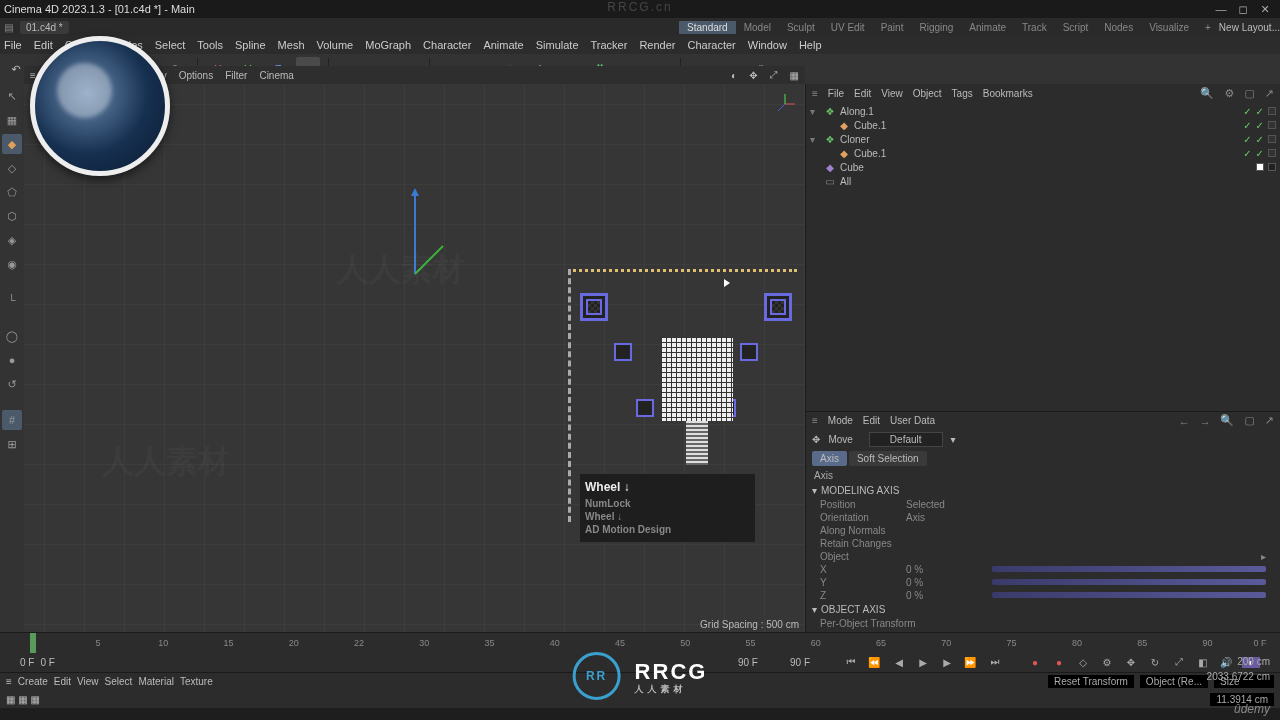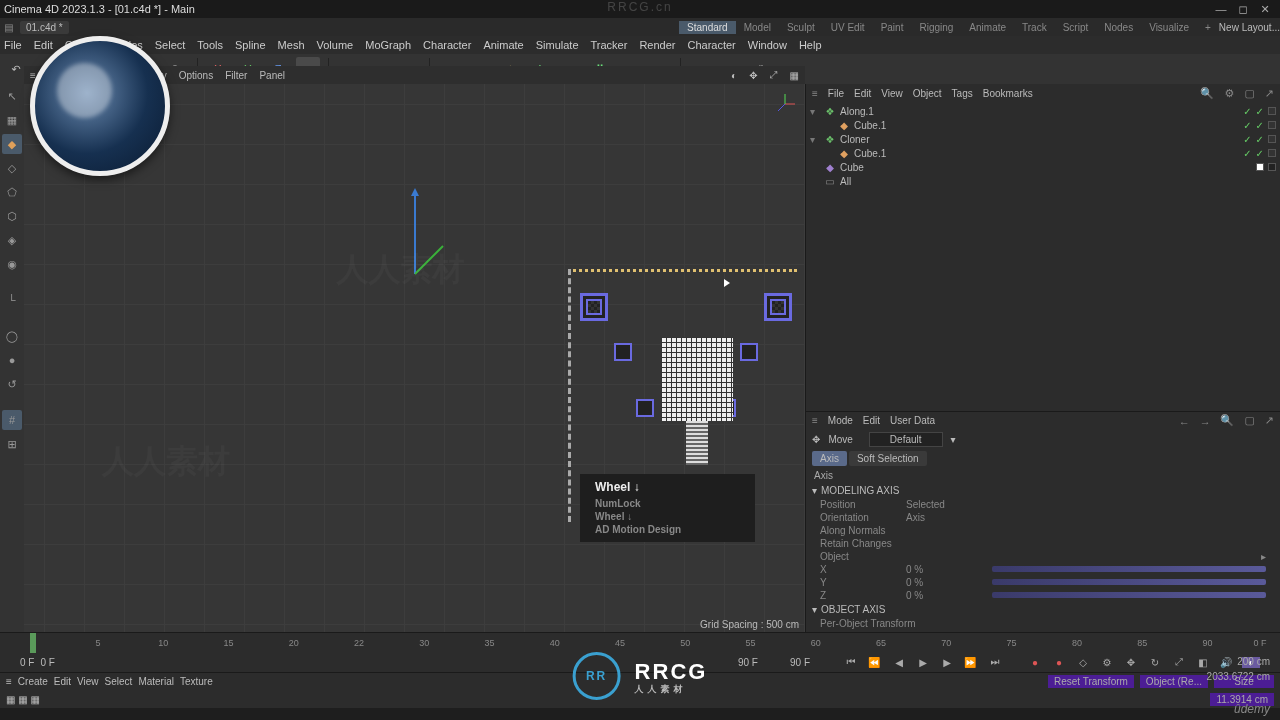--- a/index.html
+++ b/index.html
@@ -51,38 +51,38 @@
   .attrib-row .aslider { flex:1; height:6px; background:linear-gradient(90deg,#3a3a6a,#5a5a9a); border-radius:2px; }
   .timeline { height:20px; background:#2c2c2c; display:flex; align-items:center; font-size:9px; border-top:1px solid #1a1a1a; position:relative; }
   .timeline .tick { flex:1; text-align:center; color:#888; }
   .tl-head { position:absolute; top:0; left:30px; width:6px; height:20px; background:#5a9a5a; }
   .transport { height:20px; background:#2c2c2c; display:flex; align-items:center; padding:0 20px; gap:6px; font-size:10px; }
   .transport .spacer { flex:1; }
   .transport .tcbtn { width:18px; text-align:center; color:#aaa; }
   .transport .rec { color:#d55; }
   .coordbar { height:18px; background:#2c2c2c; display:flex; align-items:center; padding:0 6px; gap:6px; font-size:10px; border-top:1px solid #1a1a1a; }
   .coordbar .spacer { flex:1; }
-  .coordbar .cfield { background:#4c1d95; padding:1px 6px; min-width:60px; text-align:center; color:#aaa; }
+  .coordbar .cfield { background:#000000; padding:1px 6px; min-width:60px; text-align:left; color:#aaa; }
   .footer { height:12px; background:#1e1e1e; display:flex; align-items:center; padding:0 4px; font-size:9px; color:#666; }
   .logo-overlay { position:absolute; left:30px; top:36px; width:140px; height:140px; border-radius:50%; background:radial-gradient(circle at 40% 40%, #6a8ab0, #163050 55%, #0a1a30 100%); border:5px solid #eee; box-shadow:0 4px 10px rgba(0,0,0,.5); z-index:10; }
   .logo-overlay::after { content:""; position:absolute; left:22px; top:22px; width:55px; height:55px; border-radius:50%; background:rgba(255,255,255,.35); filter:blur(2px); }
   .watermark { position:absolute; color:rgba(255,255,255,.03); font-size:32px; font-weight:bold; pointer-events:none; }
   .center-watermark { position:absolute; left:50%; bottom:20px; transform:translateX(-50%); display:flex; align-items:center; gap:14px; color:#fff; font-weight:bold; font-size:22px; letter-spacing:2px; z-index:9; }
   .center-watermark .cwlogo { width:48px; height:48px; border:3px solid #3aa0d0; border-radius:50%; display:flex; align-items:center; justify-content:center; font-size:12px; color:#3aa0d0; }
   .center-watermark .cwsub { font-size:9px; letter-spacing:4px; color:#bbb; display:block; line-height:1; }
   .rrcg-top { position:absolute; top:0; left:50%; transform:translateX(-50%); color:rgba(255,255,255,.18); font-size:12px; letter-spacing:2px; z-index:5; }
   .udemy { position:absolute; right:10px; bottom:4px; color:#888; font-size:12px; font-style:italic; }
   .vp-nav { position:absolute; right:8px; top:8px; font-size:9px; color:#888; }
   .vp-axis { position:absolute; left:50%; transform:translateX(-50%); top:100px; }
   .vp-axis svg { width:60px; height:100px; }
   .dashed-horiz { position:absolute; top:185px; left:544px; right:8px; height:4px; border-top:3px dotted #e0c070; }
   .dashed-vert { position:absolute; top:185px; left:544px; bottom:110px; width:4px; border-left:3px dashed #aaa; }
   .cursor { position:absolute; top:195px; left:700px; width:10px; height:10px; }
   .cursor::before { content:""; position:absolute; width:0; height:0; border-left:6px solid #fff; border-top:4px solid transparent; border-bottom:4px solid transparent; }
-  .tooltip-box { position:absolute; left:556px; top:390px; width:175px; background:#1e1e1e; padding:6px 15px; font-size:10px; color:#bbb; }
+  .tooltip-box { position:absolute; left:556px; top:390px; width:175px; background:#1e1e1e; padding:6px 5px; font-size:10px; color:#bbb; }
   .tooltip-box h4 { font-size:12px; color:#eee; margin-bottom:3px; }
   .tooltip-box div { line-height:1.3; color:#888;font-weight:bold; }
   .modelblock { position:absolute; left:552px; top:205px; width:220px; height:200px; }
   .modelblock .corner { position:absolute; width:28px; height:28px; border:3px solid #6a6ae0; background:#222; }
   .modelblock .corner::after { content:""; position:absolute; inset:3px; border:2px solid #6a6ae0; background:linear-gradient(45deg,#333 25%,transparent 25%,transparent 75%,#333 75%),linear-gradient(45deg,#333 25%,transparent 25%,transparent 75%,#333 75%); background-size:6px 6px; background-position:0 0,3px 3px; }
   .smallcorner { position:absolute; width:18px; height:18px; border:2px solid #6a6ae0; background:#222; }
   .grid-panel { position:absolute; left:85px; top:48px; width:72px; height:84px; background:#eee; background-image:linear-gradient(#333 1px,transparent 1px),linear-gradient(90deg,#333 1px,transparent 1px); background-size:5px 5px; }
   .stem { position:absolute; left:110px; top:132px; width:22px; height:44px; background:repeating-linear-gradient(#ddd,#ddd 2px,#666 2px,#666 4px); }
   .grid-spacing-label { position:absolute; right:6px; bottom:2px; font-size:10px; color:#bbb; }
 </style>
@@ -192,21 +192,21 @@
   </div>
 
   <div class="viewport">
     <div class="viewport-bar" style="position:absolute; top:-18px; left:0; right:0;">
       <span class="phamburger">≡</span>
       <span>View</span>
       <span>Cameras</span>
       <span>Display</span>
       <span>Options</span>
       <span>Filter</span>
-      <span>Panel</span>
+      <span>Cinema</span>
       <span class="spacer"></span>
       <span class="picon">◐</span>
       <span class="picon">✥</span>
       <span class="picon">⤢</span>
       <span class="picon">▦</span>
     </div>
 
     <div class="vp-nav">
       <svg width="24" height="24">
           <line x1="12" y1="12" x2="22" y2="12" stroke="#d55"></line>

